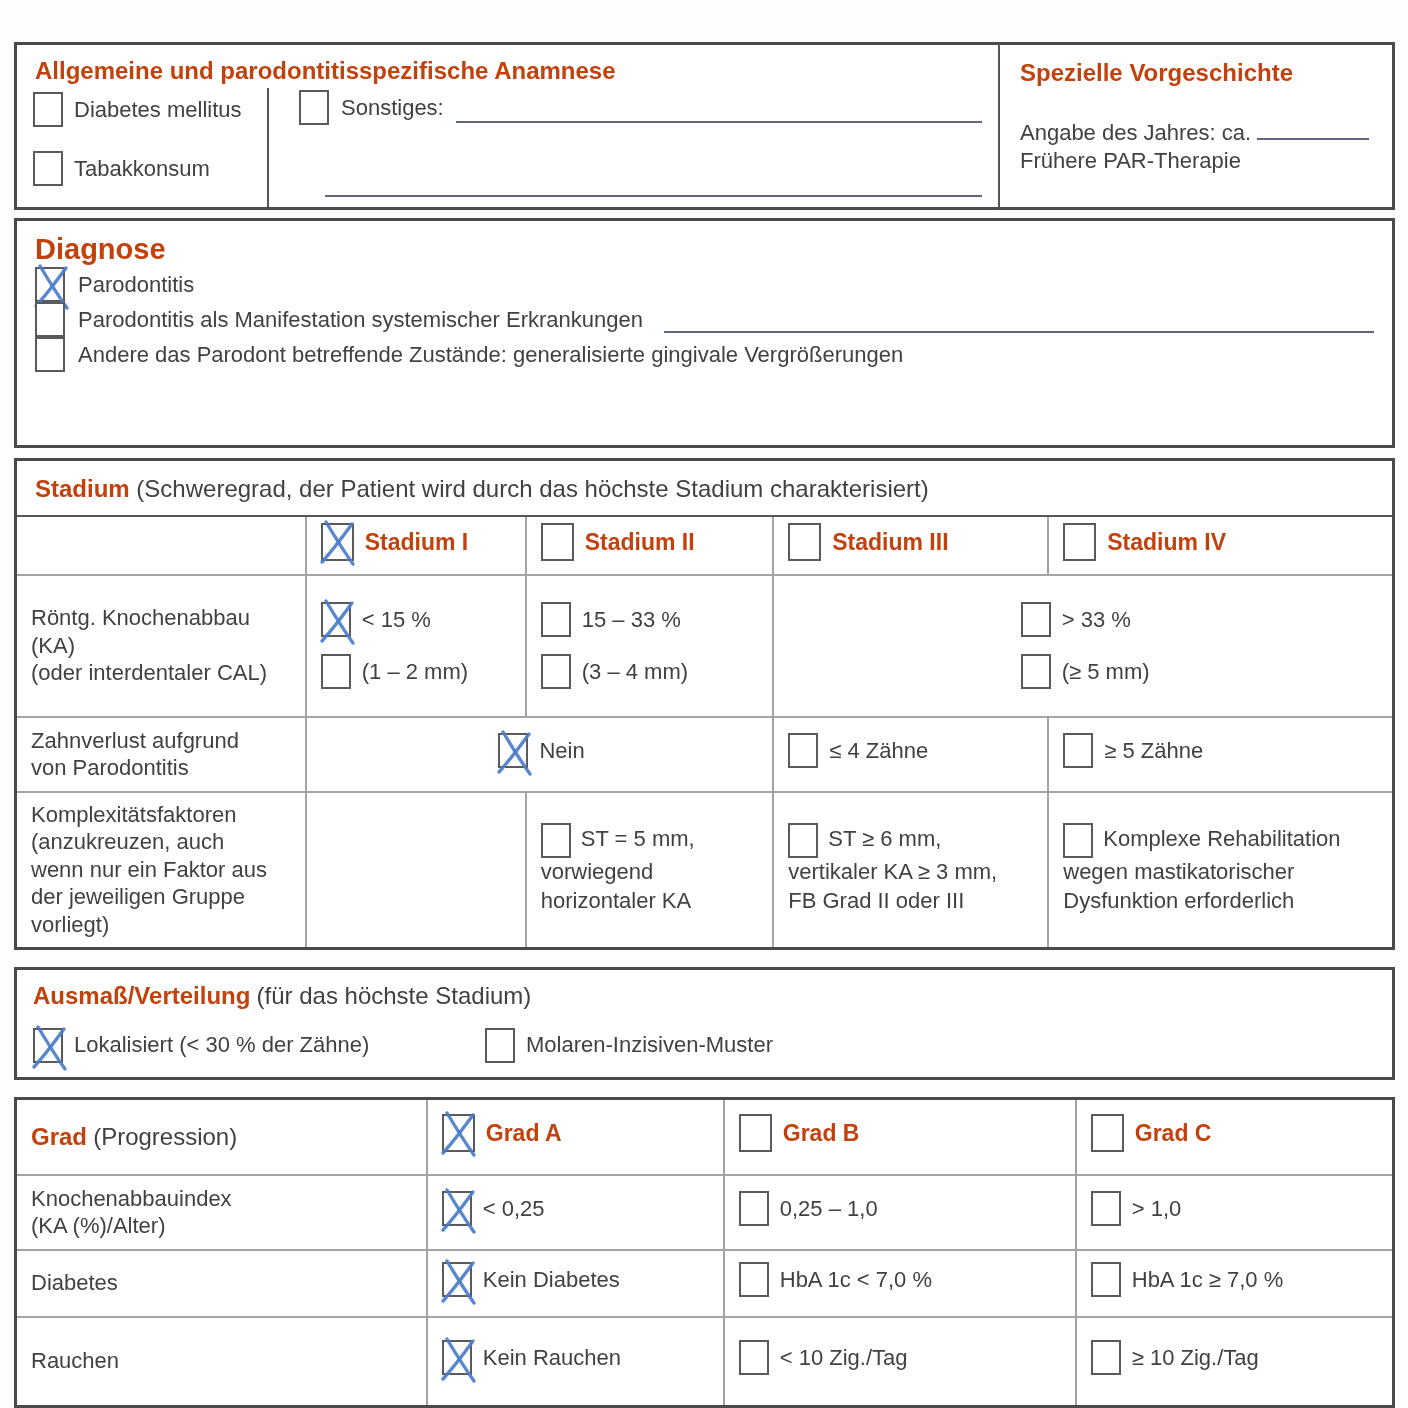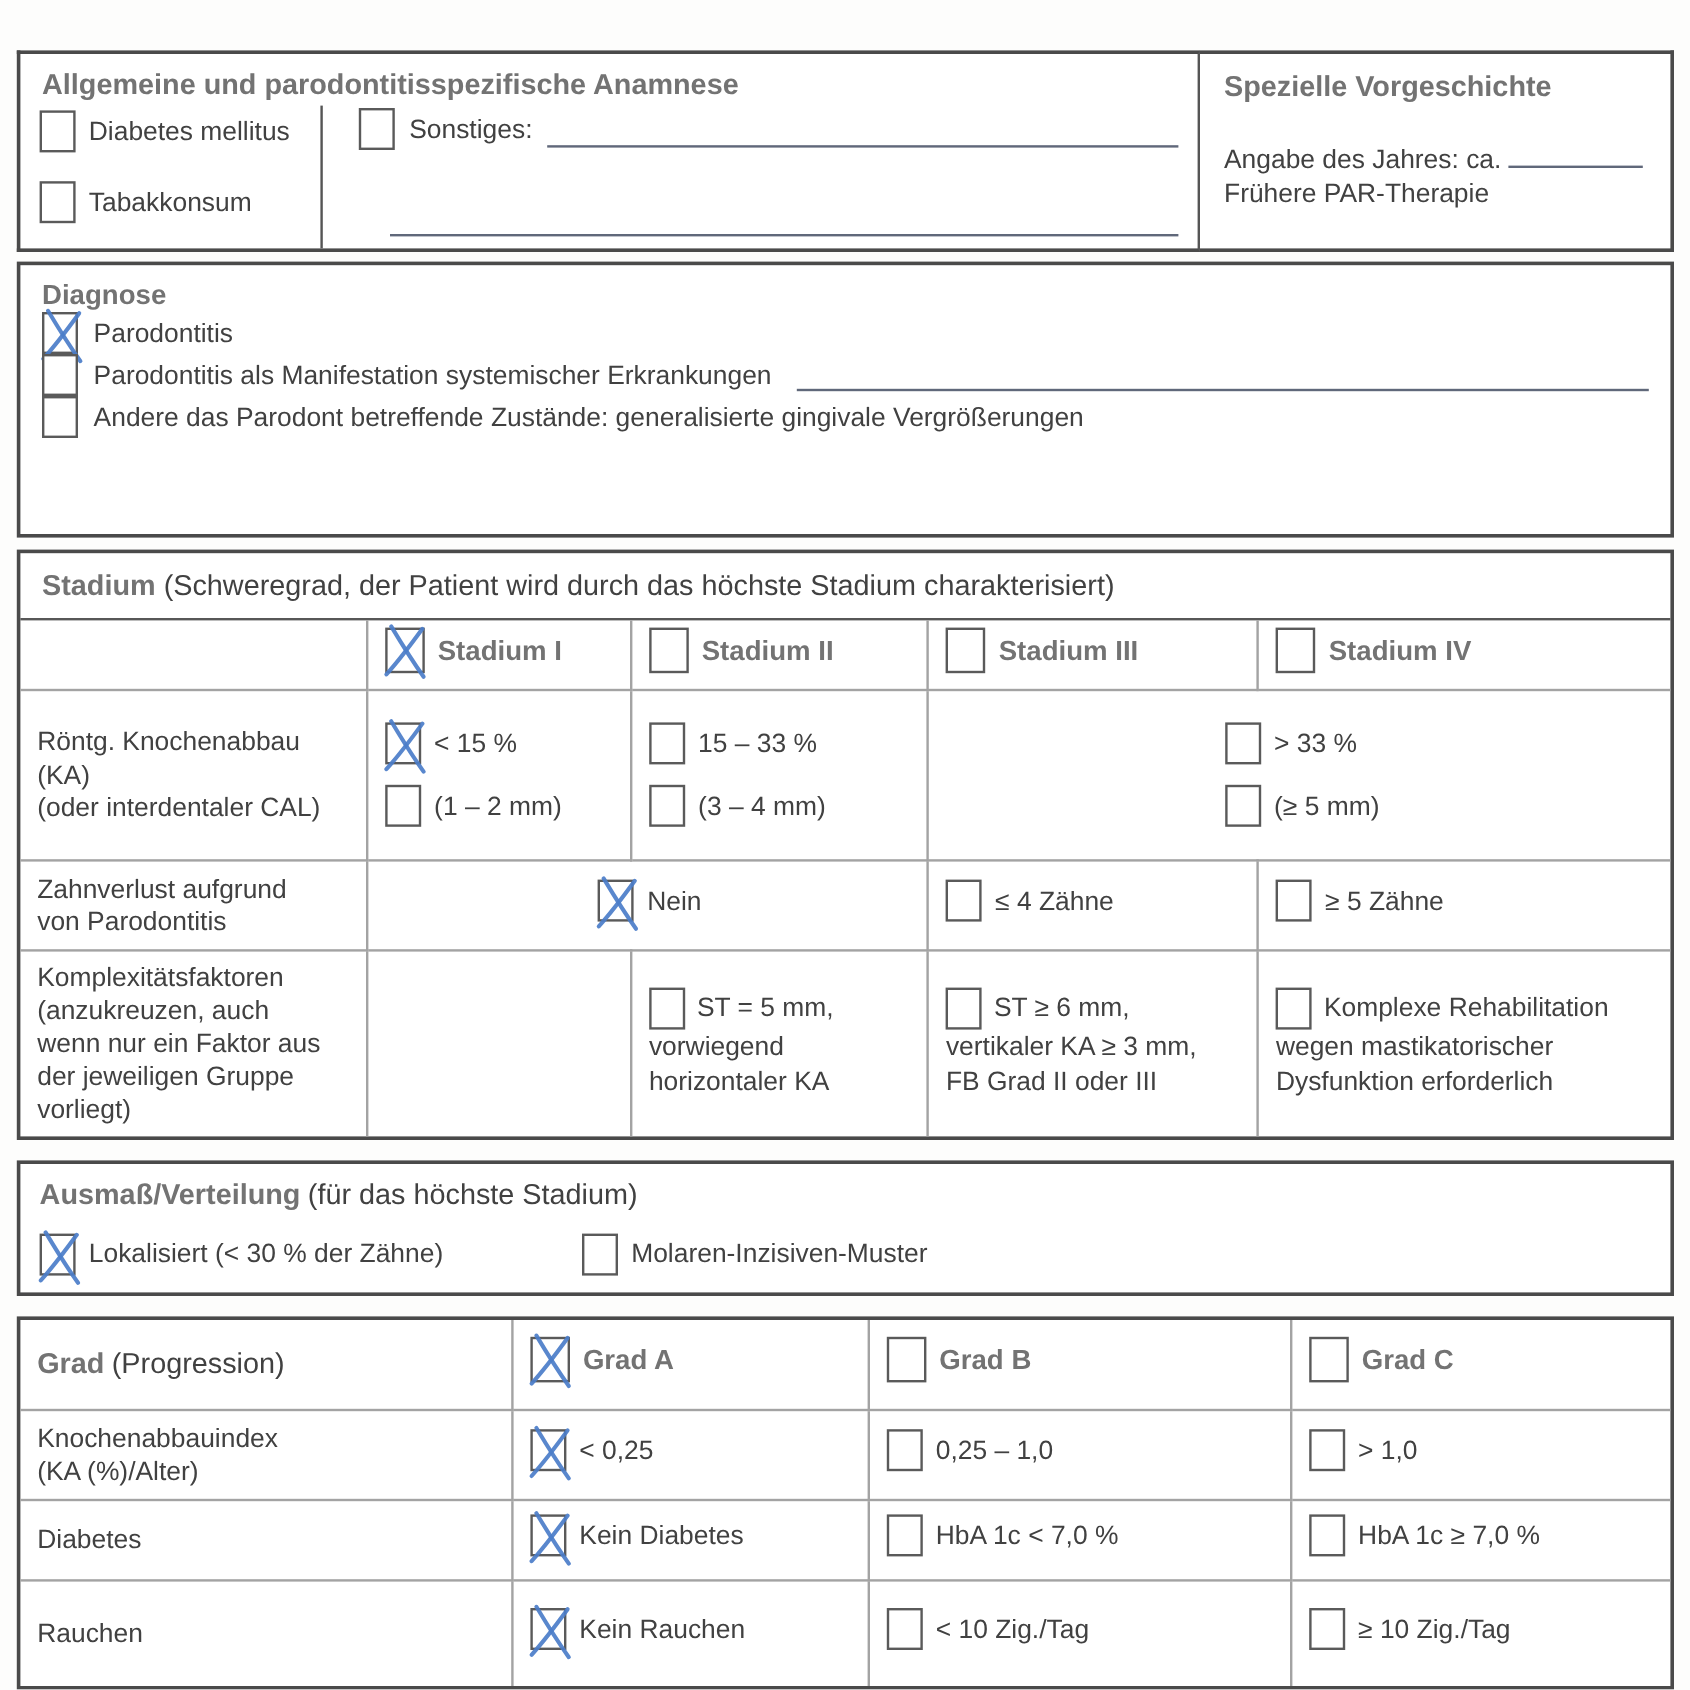--- a/index.html
+++ b/index.html
@@ -11,21 +11,21 @@
     line-height:1.25;
   }
   .page { padding:42px 13px 0 14px; }
 
   .gap8  { height:8px; }
   .gap10 { height:10px; }
   .gap17 { height:17px; }
 
   .box { border:3px solid #4a4a4a; background:#fff; }
 
-  .b   { font-weight:bold; color:#737373; }
+  .b   { font-weight:bold; color:#c2410c; }
   .sub { font-weight:normal; }
   .ml  { white-space:pre-line; }
 
   
   .cb {
     position:relative; display:inline-block; flex:none;
     width:30px; height:35px;
     border:2px solid #5a5a5a; background:#fff;
     vertical-align:middle;
   }
@@ -51,21 +51,21 @@
   .anam-c2 { flex:1; display:flex; flex-direction:column; padding:2px 16px 0 30px; }
   .sonst-row { display:flex; align-items:center; gap:12px; }
   .sonst-row .wline { flex:1; align-self:flex-end; margin-bottom:2px; }
   .anam-c2 .bottomline { margin:auto 0 10px 26px; border-bottom:2px solid #60687a; }
   .vor-title { font-size:24px; }
   .vor-lines { margin-top:28px; }
   .vor-lines .wline.short { display:inline-block; width:112px; margin-left:6px; }
 
   
   .diagbox { height:230px; padding:10px 18px 0 18px; }
-  .diag-title { font-size:23px; }
+  .diag-title { font-size:29px; }
   .diag-row { display:flex; align-items:center; gap:13px; }
   .diag-row .wline { flex:1; align-self:flex-end; margin-bottom:4px; margin-left:8px; }
 
   
   .sec-title { padding:13px 18px 11px 18px; border-bottom:2px solid #575757; font-size:24px; }
   table.grid { width:100%; border-collapse:collapse; border:hidden; table-layout:fixed; }
   table.grid td { border:2px solid #a3a3a3; padding:6px 10px 6px 14px; vertical-align:middle; }
   td.lab { padding-left:16px; }
   td.center { text-align:center; }
   .stack { display:flex; flex-direction:column; gap:17px; }

